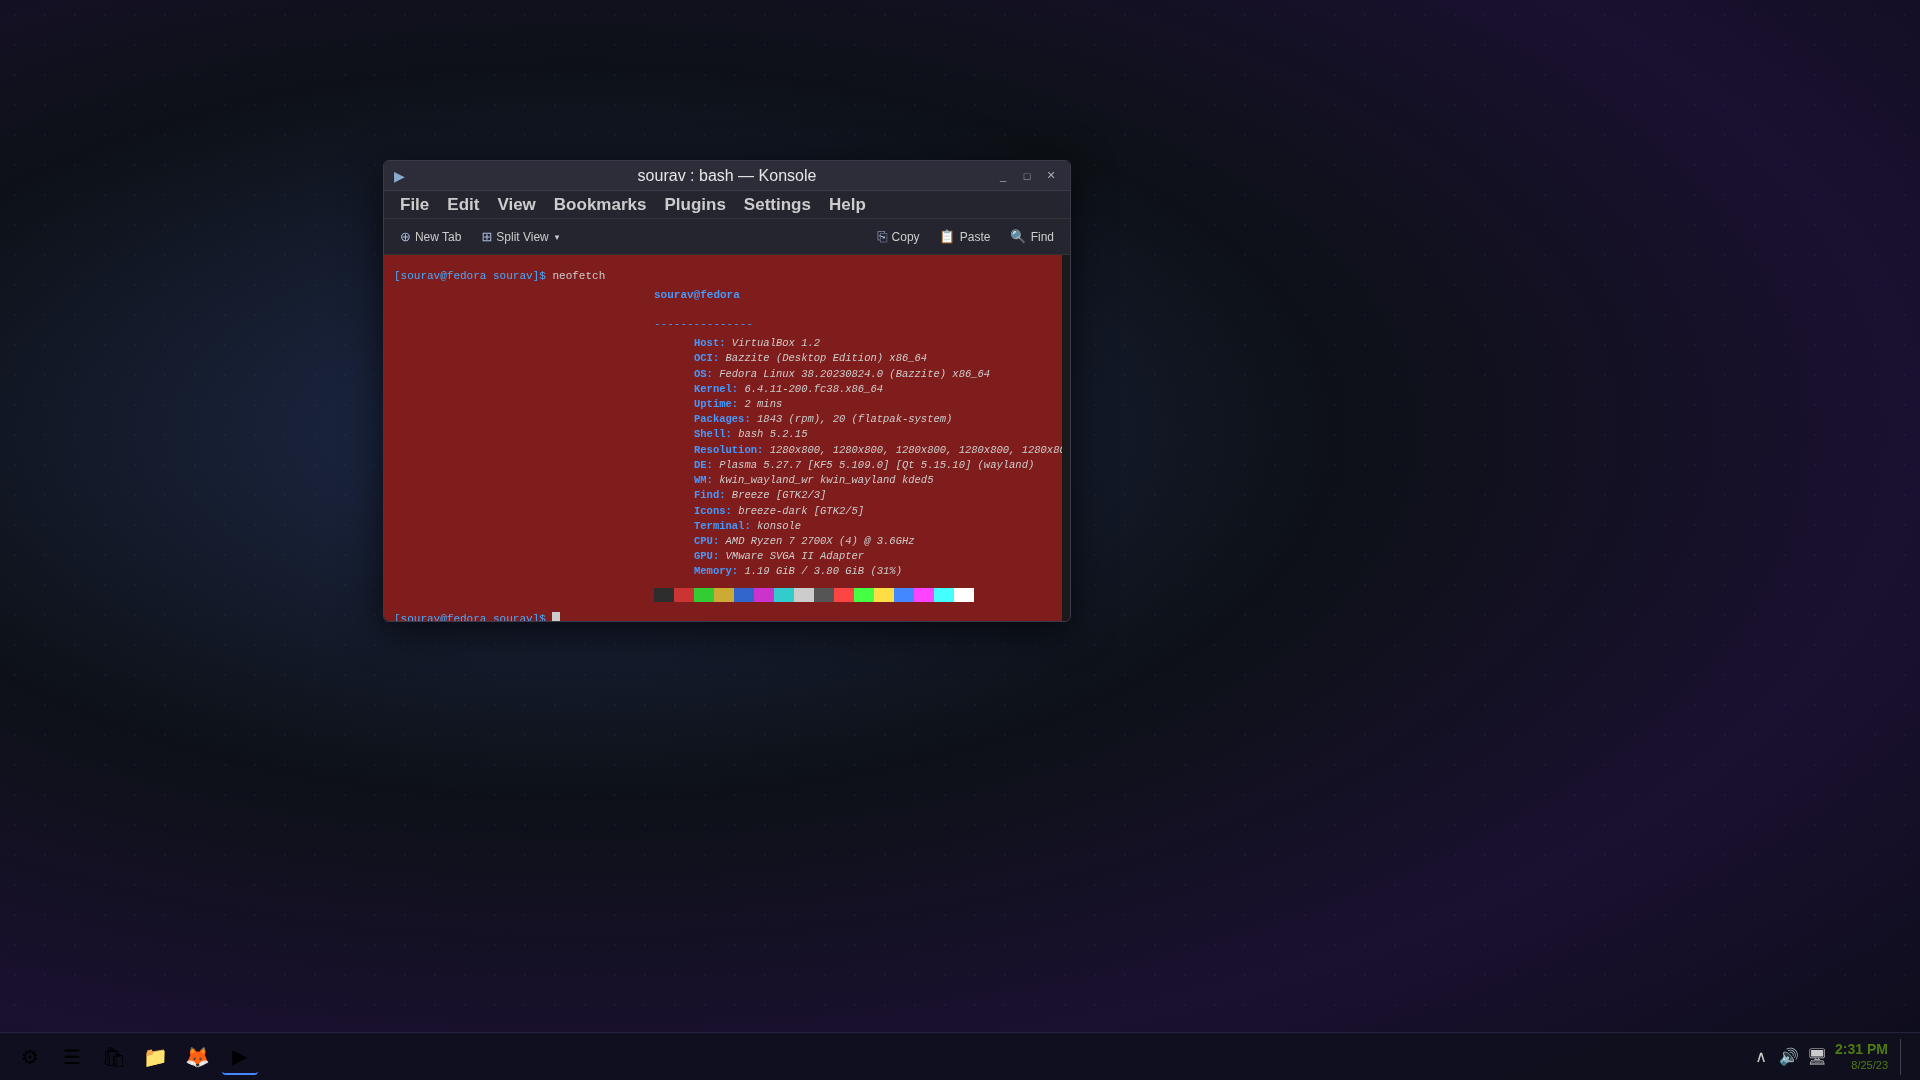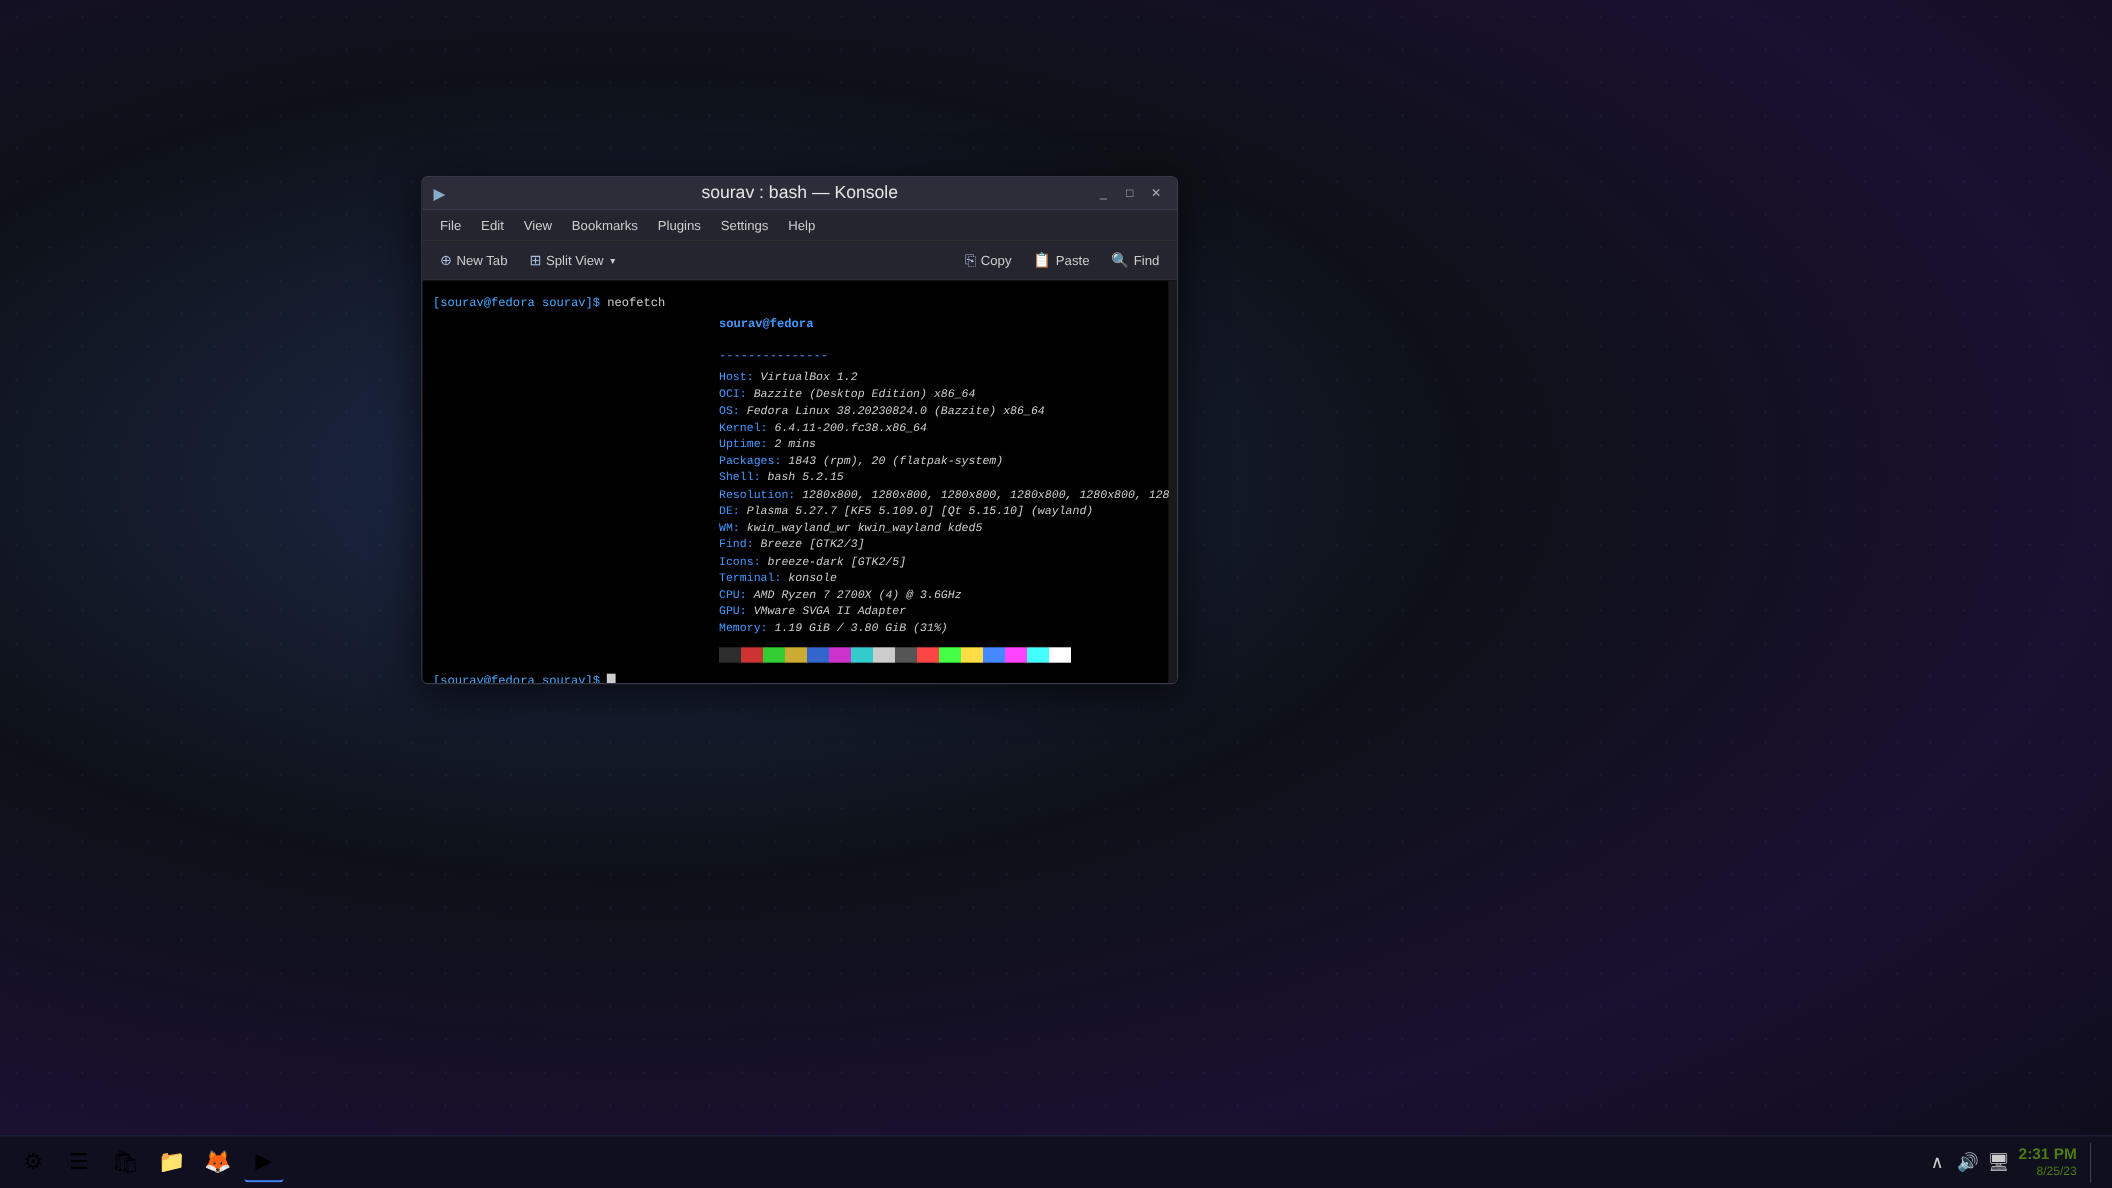--- a/index.html
+++ b/index.html
@@ -94,23 +94,24 @@
       background: #252530;
       display: flex;
       align-items: center;
       padding: 0 8px;
       border-bottom: 1px solid #333;
       gap: 2px;
     }
     .menu-item {
       padding: 3px 8px;
       color: #ccc;
-      font-size: 12px;
+      font-size: 17px;
       cursor: pointer;
       border-radius: 3px;
+      font-weight: bold;
     }
 
     
     .toolbar {
       height: 36px;
       background: #252530;
       display: flex;
       align-items: center;
       padding: 0 8px;
       border-bottom: 1px solid #333;
@@ -135,21 +136,21 @@
     .toolbar-spacer { flex: 1; }
     .toolbar-right {
       display: flex;
       align-items: center;
       gap: 4px;
     }
 
     
     .terminal-area {
       flex: 1;
-      background: #000000;
+      background: #7f1d1d;
       overflow: hidden;
       display: flex;
       position: relative;
     }
     .terminal-content {
       flex: 1;
       padding: 8px 10px;
       font-family: 'Courier New', monospace;
       font-size: 11px;
       color: #cccccc;
@@ -181,21 +182,22 @@
     .sysinfo {
       flex: 1;
     }
     .sysinfo-line {
       font-size: 10.5px;
       line-height: 1.45;
       white-space: nowrap;
     }
     .info-key {
       color: #4499ff;
-      font-weight: normal;
+      font-weight: bold;
+      margin-left: 40px;
     }
     .info-val {
       color: #cccccc;
       font-style: italic;
     }
     .username-line {
       color: #4499ff;
       font-size: 11px;
       font-weight: bold;
       margin-bottom: 13px;

